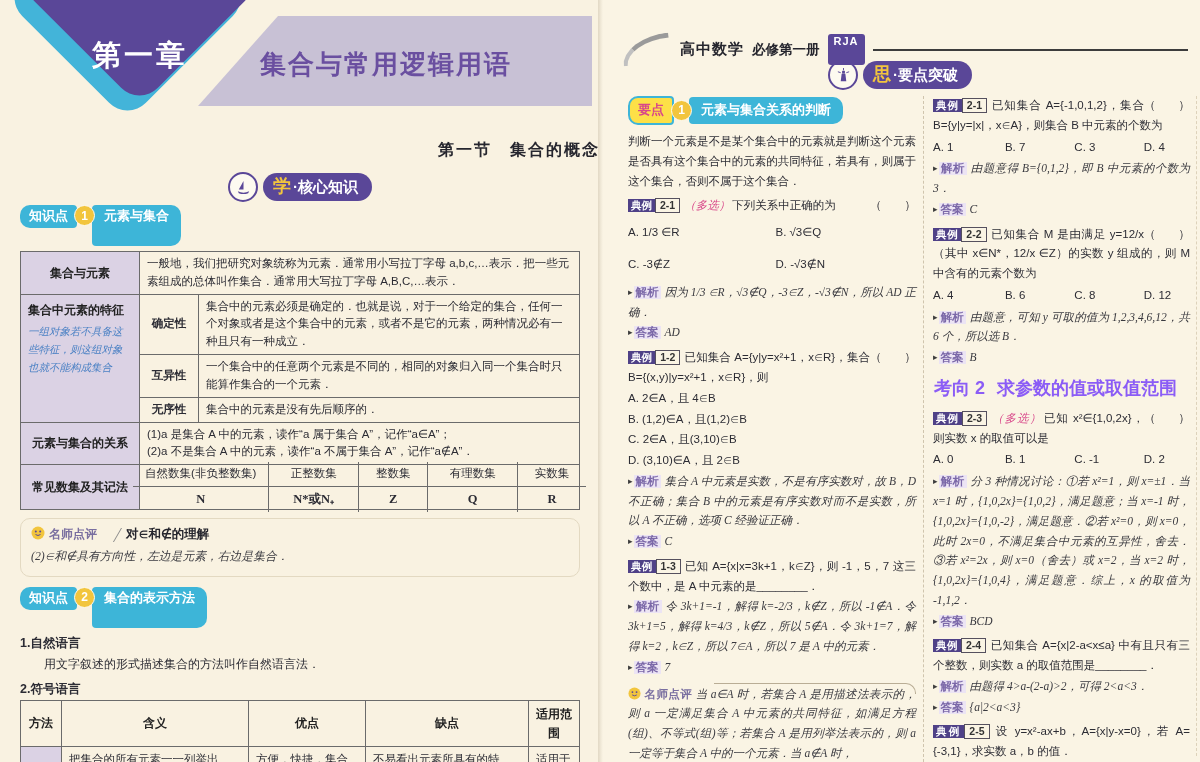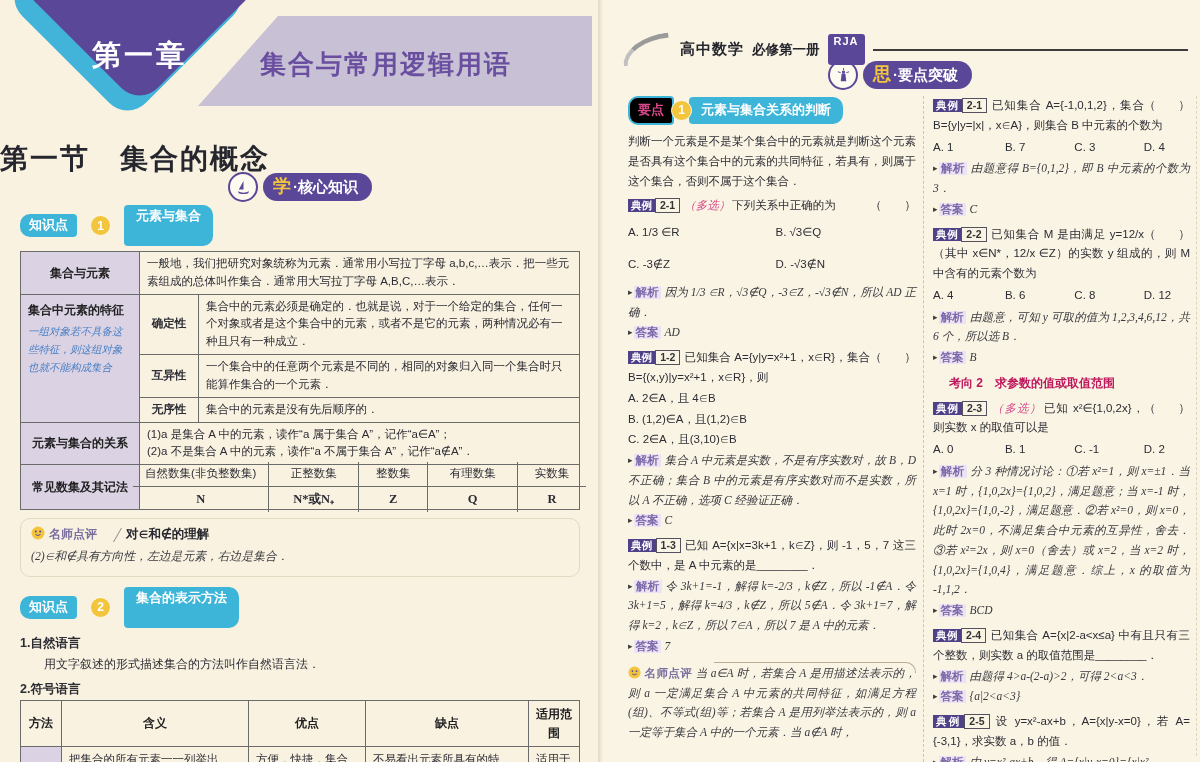--- a/index.html
+++ b/index.html
@@ -15,38 +15,38 @@
   
   .diamond{position:absolute;width:175px;height:175px;border-radius:26px;transform:rotate(45deg);}
   .diamond.cyan{left:40px;top:-90px;background:#43b4d9;}
   .diamond.purple{left:52px;top:-105px;background:#5a4798;}
   .chapter-label{position:absolute;left:70px;top:36px;width:140px;text-align:center;color:#fff;
                  font-size:29px;font-weight:bold;letter-spacing:3px;z-index:3;}
   .chapter-band{position:absolute;left:198px;top:16px;width:394px;height:90px;background:#c8c1d5;
                 clip-path:polygon(80px 0,100% 0,100% 100%,0 100%);display:flex;align-items:center;
                 padding-left:62px;box-sizing:border-box;}
   .chapter-band span{color:#6a4fa0;font-size:26px;font-weight:bold;letter-spacing:2px;margin-top:6px;}
-  .section-title{position:absolute;left:0;right:0;top:140px;text-align:left;font-size:28px;
+  .section-title{position:absolute;left:0;right:0;top:140px;text-align:right;font-size:16px;
                  font-weight:bold;color:#26262e;letter-spacing:2px;}
   .hdr-badge-row{position:absolute;left:0;right:0;display:flex;justify-content:center;align-items:center;gap:5px;}
   .lp-badge-row{top:172px;}
   .circle-icon{width:26px;height:26px;border-radius:50%;background:#fdfaf0;border:2px solid #5a4798;
                display:flex;align-items:center;justify-content:center;flex:0 0 auto;}
   .pill-hdr{background:#5a4798;color:#fff;border-radius:15px;padding:3px 14px 4px 10px;font-size:15px;
             font-weight:bold;display:flex;align-items:center;gap:2px;line-height:1.2;}
   .pill-hdr .accent{color:#f2c53d;font-size:18px;}
 
   
-  .kp{display:flex;align-items:center;font-weight:bold;margin:0 0 5px 0;gap:16px;}
+  .kp{display:flex;align-items:flex-start;font-weight:bold;margin:0 0 5px 0;}
   .kp-pill{background:#3db5d8;color:#fff;font-size:13px;padding:2px 9px 3px;border-radius:10px 4px 4px 10px;}
   .kp-num{width:19px;height:19px;border-radius:50%;background:#f2c53d;color:#fff;font-size:12px;
           display:flex;align-items:center;justify-content:center;margin:0 -3px;z-index:2;border:1px solid #fdfaf0;}
   .kp-title{background:#3db5d8;color:#fff;font-size:13px;padding:2px 12px 21px;border-radius:4px 10px 10px 4px;}
   .keypoint{display:flex;align-items:center;font-weight:bold;margin:0 0 7px 0;}
-  .yp-pill{border:2px solid #3db5d8;background:#000000;color:#d8488a;font-size:13px;
+  .yp-pill{border:2px solid #3db5d8;background:#fde047;color:#d8488a;font-size:13px;
            padding:1px 8px 2px;border-radius:10px 4px 4px 10px;}
   .yp-title{background:#3db5d8;color:#fff;font-size:13px;padding:2px 12px 3px;border-radius:4px 10px 10px 4px;}
 
   
   .l-body{position:absolute;left:20px;top:205px;width:560px;}
   table{border-collapse:collapse;width:100%;}
   .t1, .t2{font-size:11.5px;line-height:1.55;}
   .t1 td,.t1 th,.t2 td,.t2 th{border:1px solid #6b6b6b;padding:3px 7px;vertical-align:middle;text-align:left;}
   .t1 th,.t2 .mcell{background:#dbd2e4;}
   .t1 th{width:104px;font-size:12px;text-align:center;font-weight:bold;color:#222;}
@@ -96,21 +96,21 @@
   .eb-num{border:1px solid #55505e;padding:0 4px 1px;font-size:10.5px;font-weight:bold;color:#333;margin-right:4px;}
   .tag{color:#d8488a;font-family:"Liberation Serif",serif;font-style:italic;margin-right:2px;}
   .paren{float:right;}
   .opts2{display:grid;grid-template-columns:1.05fr 1fr;row-gap:12px;margin:8px 0 8px;}
   .opts4{display:grid;grid-template-columns:1.05fr 1fr 1fr .9fr;margin:2px 0;gap:18px;}
   .optline{margin:1px 0;}
   .sol,.ans{margin:1px 0;text-align:justify;}
   .marker{color:#3c3c3c;font-size:9px;vertical-align:1px;margin-right:1px;}
   .sol-label{color:#7b68a8;background:#ece4f4;font-weight:bold;padding:0 2px 1px;margin-right:4px;}
   .sol-text,.ans-text{font-family:"Liberation Serif",serif;font-style:italic;color:#39393f;}
-  .kaoxiang{color:#be185d;font-weight:bold;font-size:12px;margin:3px 16px 5px;}
+  .kaoxiang{color:#8b5cf6;font-weight:bold;font-size:18px;margin:3px 1px 5px;}
   .kaoxiang .kx-label{margin-right:12px;}
   .note2{position:relative;margin-top:4px;padding-top:2px;}
   .note2 .note-arc{position:absolute;left:86px;right:0;top:0;height:10px;
                    border-top:1px solid #b9ad95;border-right:1px solid #b9ad95;border-radius:0 10px 0 0;}
   .note2 .nbody{text-align:justify;}
   .note2 .ntext{font-family:"Liberation Serif",serif;font-style:italic;color:#3a3a40;}
   .smiley{flex:0 0 auto;}
 </style>
 </head>
 <body>
@@ -307,20 +307,21 @@
         </div>
 
         <div class="ex">
           <div class="stem-line">
             <span class="paren">（　　）</span>
             <span class="eb-label">典例</span><span class="eb-num">1-2</span><span>已知集合 A={y|y=x²+1，x∈R}，集合 B={(x,y)|y=x²+1，x∈R}，则</span>
           </div>
           <div class="optline">A. 2∈A，且 4∈B</div>
           <div class="optline">B. (1,2)∈A，且(1,2)∈B</div>
           <div class="optline">C. 2∈A，且(3,10)∈B</div>
+          <div class="optline">D. (3,10)∈A，且 2∈B</div>
           <div class="sol"><span class="marker">▸</span><span class="sol-label">解析</span><span class="sol-text">集合 A 中元素是实数，不是有序实数对，故 B，D 不正确；集合 B 中的元素是有序实数对而不是实数，所以 A 不正确，选项 C 经验证正确．</span></div>
           <div class="ans"><span class="marker">▸</span><span class="sol-label">答案</span><span class="ans-text">C</span></div>
         </div>
 
         <div class="ex">
           <div class="stem-line">
             <span class="eb-label">典例</span><span class="eb-num">1-3</span><span>已知 A={x|x=3k+1，k∈Z}，则 -1，5，7 这三个数中，是 A 中元素的是________．</span>
           </div>
           <div class="sol"><span class="marker">▸</span><span class="sol-label">解析</span><span class="sol-text">令 3k+1=-1，解得 k=-2/3，k∉Z，所以 -1∉A．令 3k+1=5，解得 k=4/3，k∉Z，所以 5∉A．令 3k+1=7，解得 k=2，k∈Z，所以 7∈A，所以 7 是 A 中的元素．</span></div>
           <div class="ans"><span class="marker">▸</span><span class="sol-label">答案</span><span class="ans-text">7</span></div>

